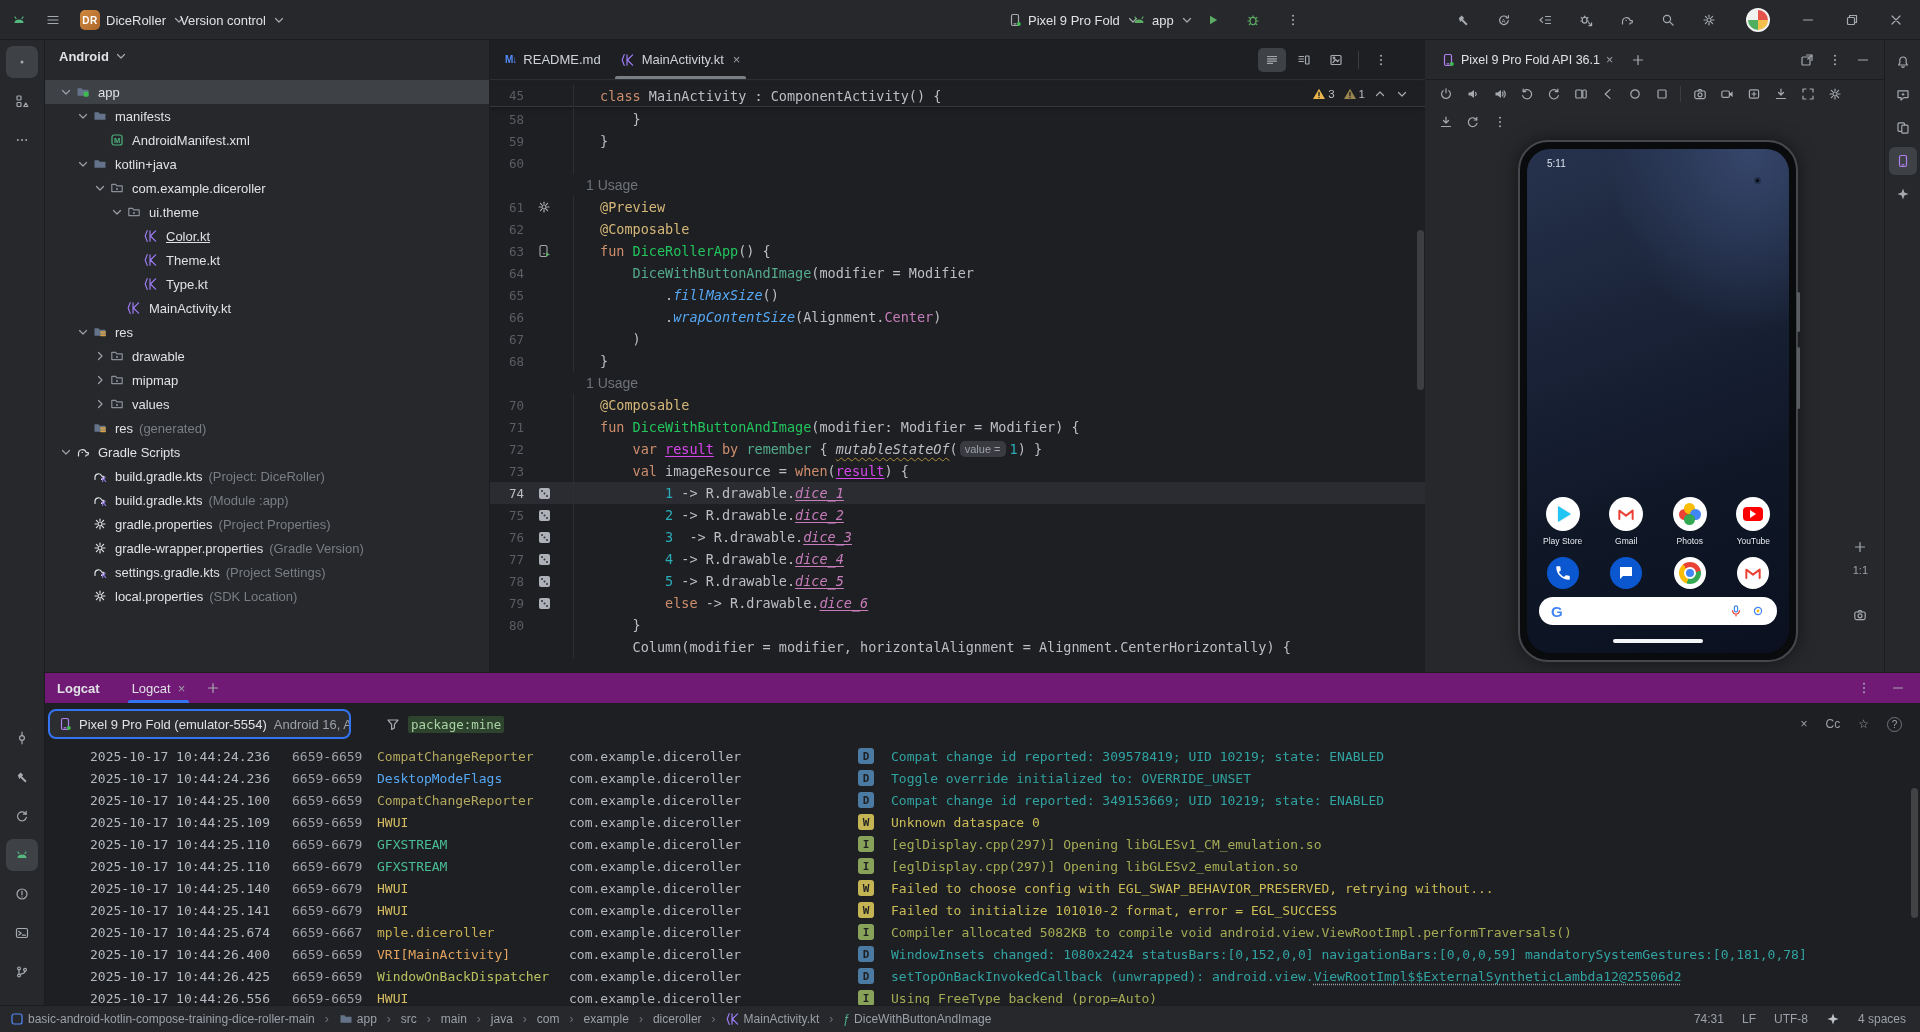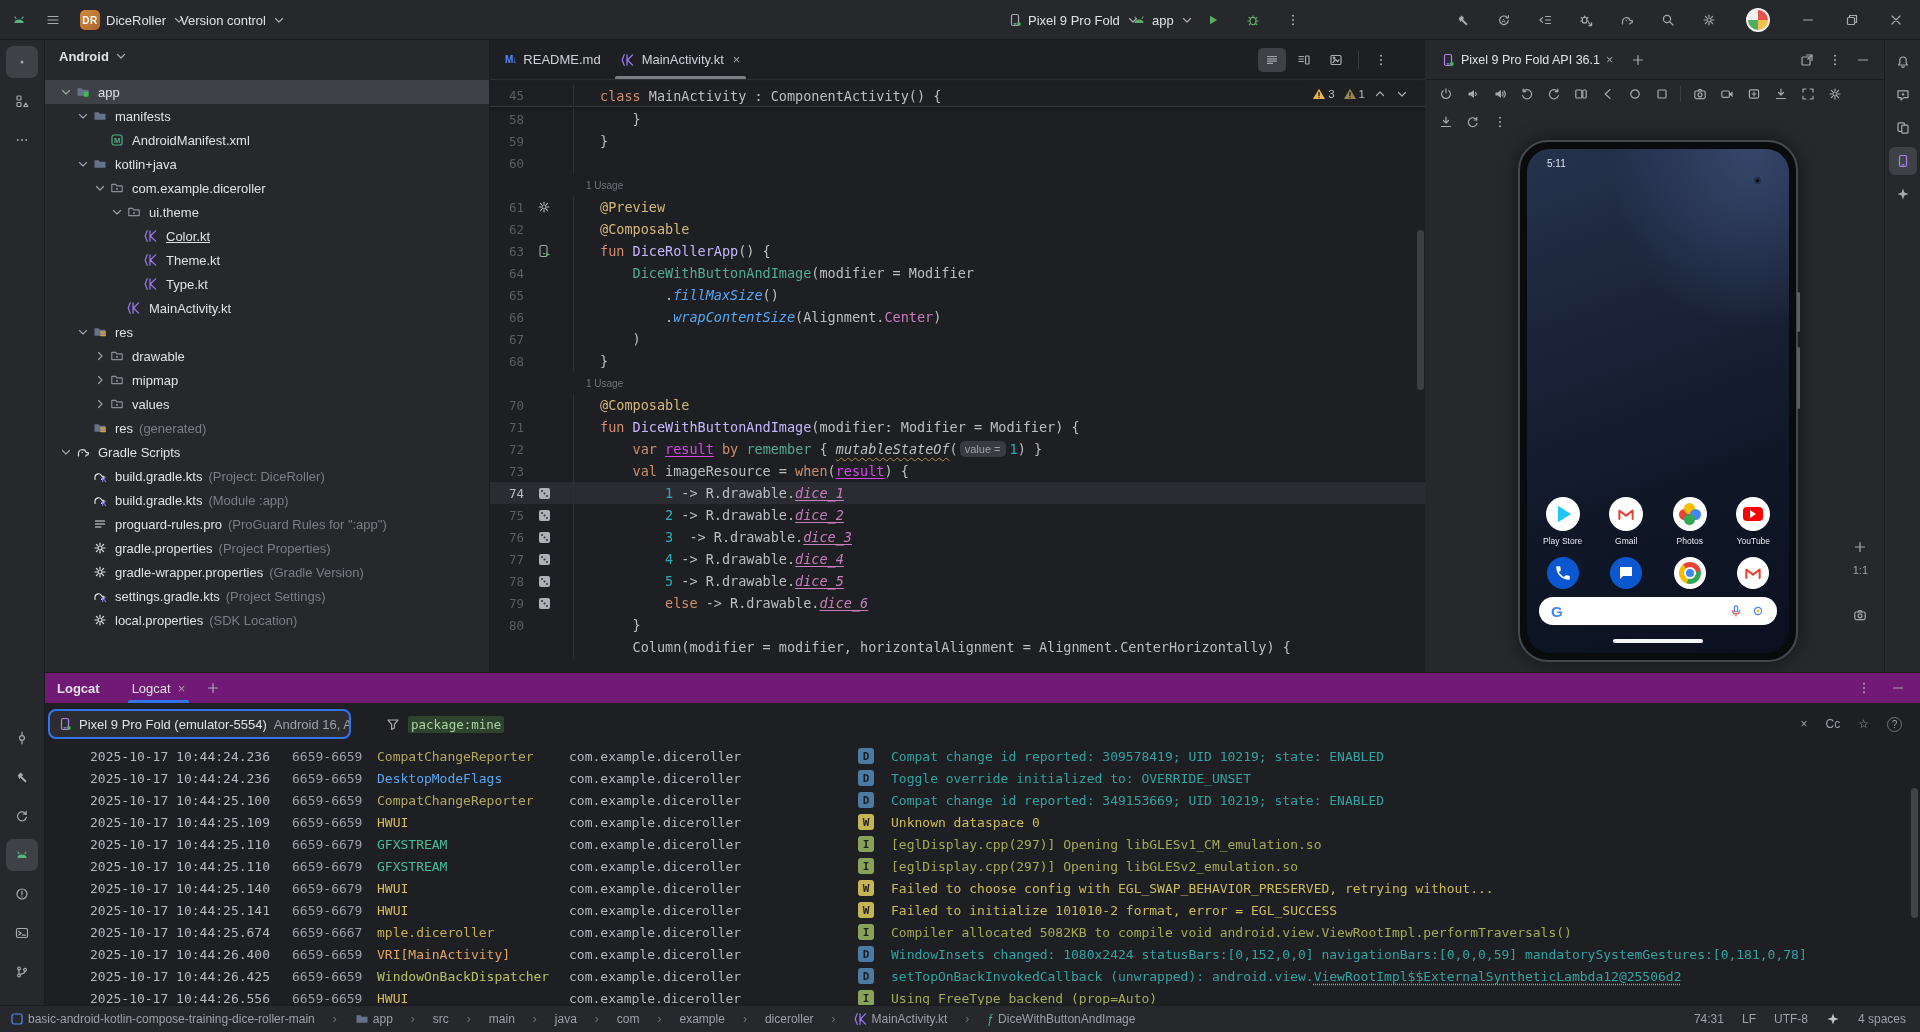--- a/index.html
+++ b/index.html
@@ -49,22 +49,22 @@
   .vt-sep { width:1px; height:18px; background:#3a3d41; margin:0 4px; }
   #code-area { position:absolute; left:0; top:40px; right:0; bottom:0; overflow:hidden; font-family:"DejaVu Sans Mono",monospace; font-size:13.5px; }
   .crow { height:22px; display:flex; align-items:center; white-space:pre; position:relative; }
   .crow.hl { background:#2a2c31; }
   .crow.sticky { border-bottom:1px solid #35373b; background:#1e1f22; box-shadow:0 2px 4px rgba(0,0,0,.25); margin-bottom:1px; }
   .gut { width:83px; flex:none; display:flex; align-items:center; height:22px; }
   .gnum { width:34px; text-align:right; color:#5a5d63; font-size:12.5px; flex:none; }
   .crow.hl .gnum { color:#bcbec4; }
   .gic { width:40px; display:flex; justify-content:center; align-items:center; flex:none; }
   .codetext { padding-left:26px; border-left:1px solid #2d2f33; height:22px; display:flex; align-items:center; flex:1; }
-  .hintrow { height:22px; display:flex; align-items:center; padding-left:96px; color:#6f737a; font-size:10px; font-family:"Liberation Sans",sans-serif; }
-  .tok-p{color:#bcbec4} .tok-k{color:#cf8e6d} .tok-a{color:#d5b778} .tok-f{color:#c4b5fd}
+  .hintrow { height:22px; display:flex; align-items:center; padding-left:96px; color:#6f737a; font-size:14px; font-family:"Liberation Sans",sans-serif; }
+  .tok-p{color:#bcbec4} .tok-k{color:#cf8e6d} .tok-a{color:#d5b778} .tok-f{color:#22c55e}
   .tok-c{color:#53ab8b} .tok-x{color:#56a8f5;font-style:italic} .tok-num{color:#2aacb8}
   .tok-pp{color:#c77dbb} .tok-pi{color:#c77dbb;font-style:italic;text-decoration:underline;text-underline-offset:2px}
   .tok-u{color:#d946ef;text-decoration:underline;text-underline-offset:2px}
   .tok-wv{color:#bcbec4;font-style:italic;text-decoration:underline;text-decoration-style:wavy;text-decoration-color:#b08c3d;text-decoration-thickness:1px;text-underline-offset:3px}
   .tok-chip{background:#393b40;color:#9da0a8;border-radius:5px;padding:0 5px;font-size:11px;margin:0 4px 0 2px;font-family:"Liberation Sans",sans-serif;line-height:16px}
   .dice-g { width:11px; height:11px; background:#aeb2b8; border-radius:2px; position:relative; }
   .dice-g::before { content:""; position:absolute; left:2px; top:2px; width:2px; height:2px; background:#2f3136; border-radius:50%; box-shadow:5px 5px 0 #2f3136, 2.5px 2.5px 0 #2f3136; }
   #insp-widget { position:absolute; right:12px; top:43px; height:22px; display:flex; align-items:center; gap:8px; background:#1e1f22; padding:0 4px; z-index:5; font-size:11.5px; }
   .warnc { color:#bcbec4; margin-left:2px; }
   #ed-scroll { position:absolute; right:1px; top:190px; width:7px; height:160px; background:rgba(255,255,255,.14); border-radius:4px; }
@@ -129,21 +129,21 @@
   .l-ts { width:202px; flex:none; color:#b4b8bf; }
   .l-pid { width:85px; flex:none; color:#9da0a8; }
   .l-tag { width:192px; flex:none; }
   .l-pkg { width:289px; flex:none; color:#b4b8bf; }
   .l-badge { width:16px; height:16px; border-radius:3px; flex:none; display:flex; align-items:center; justify-content:center; color:#1e1f22; font-size:11px; font-weight:bold; margin-right:17px; }
   .l-msg .u { text-decoration:underline dotted #9da0a8; text-underline-offset:3px; }
   #lc-scroll { position:absolute; right:2px; top:115px; width:7px; height:130px; background:rgba(255,255,255,.16); border-radius:4px; }
 
   
   #status-bar { position:absolute; left:0; bottom:0; width:1920px; height:27px; background:#26282b; border-top:1px solid #1b1c1e; display:flex; align-items:center; font-size:12px; color:#9da0a8; padding:0 14px 0 10px; }
-  #breadcrumbs { display:flex; align-items:flex-start; gap:16px; white-space:nowrap; overflow:hidden; }
+  #breadcrumbs { display:flex; align-items:flex-start; gap:8px; white-space:nowrap; overflow:hidden; }
   .bc-item { display:flex; align-items:center; gap:4px; }
   .bc-sep { color:#6f737a; padding:0 2px; }
   #sb-right { margin-left:auto; display:flex; align-items:center; gap:18px; }
 </style>
 </head>
 <body>
 
 <div id="toolbar">
   <div class="tbtn" style="left:4px">
       <span class="icon">
@@ -629,30 +629,20 @@
             <div class="trow" style="padding-left: 29px;">
               <span class="tchev"></span>
               <span class="ticon">
                 <svg viewBox="0 0 14 14" width="14" height="14" fill="none" stroke="currentColor" stroke-width="1.2" stroke-linecap="round" stroke-linejoin="round">
                   <path d="M2 10.4V8.2a3.5 3.5 0 0 1 6.8-1.1l2.2.4-.5 1.8-1.5.2-.4 1"></path>
                   <text x="11" y="13" font-size="6.5" fill="#9d7cf5" stroke="none" text-anchor="middle" font-family="Liberation Sans" font-weight="bold">K</text>
                 </svg>
               </span>
               <span>build.gradle.kts</span>
               <span class="tsub">(Module :app)</span>
-            </div>
-            <div class="trow" style="padding-left: 29px;">
-              <span class="tchev"></span>
-              <span class="ticon">
-                <svg viewBox="0 0 14 14" width="14" height="14" fill="none" stroke="currentColor" stroke-width="1.2" stroke-linecap="round" stroke-linejoin="round">
-                  <path d="M2.5 4h9M2.5 7h9M2.5 10h5.5"></path>
-                </svg>
-              </span>
-              <span>proguard-rules.pro</span>
-              <span class="tsub">(ProGuard Rules for ":app")</span>
             </div>
             <div class="trow" style="padding-left: 29px;">
               <span class="tchev"></span>
               <span class="ticon">
                 <svg viewBox="0 0 14 14" width="14" height="14" fill="none" stroke="currentColor" stroke-width="1.2" stroke-linecap="round" stroke-linejoin="round">
                   <circle cx="7" cy="7" r="2"></circle>
                   <path d="M7 2v1.7M7 10.3V12M2 7h1.7M10.3 7H12M3.4 3.4l1.2 1.2M9.4 9.4l1.2 1.2M10.6 3.4 9.4 4.6M4.6 9.4 3.4 10.6"></path>
                 </svg>
               </span>
               <span>gradle.properties</span>

